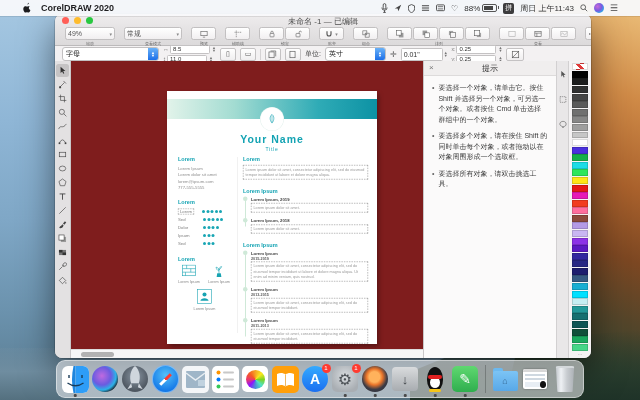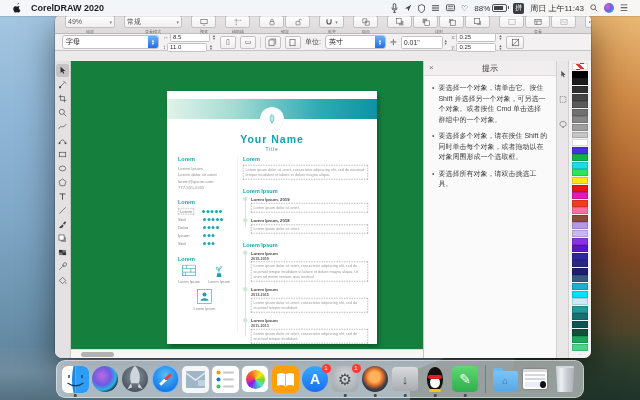--- a/index.html
+++ b/index.html
@@ -6,21 +6,21 @@
   body{width:640px;height:400px;position:relative;overflow:hidden;font-family:"Liberation Sans",sans-serif;background:#7da6c6}
   
   .wallpaper{position:absolute;inset:0;background:linear-gradient(180deg,#a6c8e2 0%,#8fb6d6 30%,#7fa7c6 55%,#6b92ad 78%,#57798e 100%)}
   .mountain{position:absolute;right:0;top:0;width:150px;height:400px;
     background:linear-gradient(200deg,#e8b873 4%,#cf8a47 22%,#a9612c 42%,#7c4722 58%,#54452a 72%,#2e4632 88%,#23392b 100%);
     clip-path:polygon(30% 0,100% 0,100% 100%,10% 100%,34% 62%,18% 34%)}
   .foothill{position:absolute;right:0;bottom:0;width:230px;height:70px;
     background:linear-gradient(180deg,rgba(46,70,50,.0),rgba(38,58,44,.85) 60%,#1f3328);clip-path:polygon(0 60%,30% 20%,100% 0,100% 100%,0 100%)}
   .water{position:absolute;left:0;right:150px;bottom:0;height:52px;background:linear-gradient(180deg,rgba(120,147,164,.2),#6f8da0 45%,#54707f)}
   
-  .menubar{position:absolute;top:0;left:0;right:0;height:16px;background:rgba(248,249,251,.95);display:flex;align-items:center;padding:0 12px;font-size:9px;color:#1d1d1f;z-index:60;box-shadow:0 0.5px 0 rgba(0,0,0,.18)}
+  .menubar{position:absolute;top:0;left:0;right:0;height:16px;background:rgba(248,249,251,.95);display:flex;align-items:center;padding:0 22px;font-size:9px;color:#1d1d1f;z-index:60;box-shadow:0 0.5px 0 rgba(0,0,0,.18)}
   .apple{width:10px;height:11px;display:flex;align-items:center;margin-right:4px}
   .appname{font-weight:bold;margin:0 5px;white-space:nowrap}
   .menu-item{padding:0 5px;white-space:nowrap}
   .mstatus{margin-left:auto;display:flex;align-items:center;gap:6px;font-size:8px;color:#333}
   .micon{display:flex;align-items:center}
   .battery{display:flex;align-items:center;gap:2px}
   .battbody{width:13px;height:6px;border:1px solid #555;border-radius:2px;position:relative}
   .battbody::after{content:"";position:absolute;left:1px;top:1px;bottom:1px;width:9px;background:#444}
   .battbody::before{content:"";position:absolute;right:-3px;top:1px;width:1.5px;height:2.5px;background:#555}
   .ime{width:11px;height:11px;background:#3c3c3e;color:#fff;font-size:7px;display:flex;align-items:center;justify-content:center;border-radius:2px}
@@ -49,21 +49,21 @@
   .stepper{display:flex;flex-direction:column;font-size:4px;line-height:3.5px;color:#777;margin-left:1px}
   .pb-ic{font-size:8px;color:#666}
   .pb-btn{width:14px;height:11px;background:linear-gradient(#fff,#f0eeef);border:0.5px solid #c4c2c3;border-radius:2px;display:flex;align-items:center;justify-content:center;font-size:7px;color:#555}
   .pb-sep{width:1px;height:11px;background:#d4d2d3}
   
   .main{position:absolute;top:47px;bottom:0;left:0;right:0;display:flex}
   .toolbox{width:15px;background:#e3e1e2;border-right:1px solid #c9c7c8;display:flex;flex-direction:column;align-items:center;padding-top:3px;gap:1px}
   .tool{width:13px;height:13px;border-radius:2.5px;display:flex;align-items:center;justify-content:center}
   .tool svg{width:9px;height:9px}
   .tool.selected{background:#c5c3c4}
-  .canvas{flex:1;background:#15803d;position:relative;overflow:hidden}
+  .canvas{flex:1;background:#7f1d1d;position:relative;overflow:hidden}
   .hscroll{position:absolute;left:0;right:0;bottom:0;height:8px;background:#f6f6f6;border-top:1px solid #dcdcdc}
   .hthumb{position:absolute;left:10px;top:1.5px;width:33px;height:5px;border-radius:3px;background:#b2b2b2}
   
   .docker{width:132px;background:#fbfafa;border-left:1px solid #c9c7c8;display:flex;flex-direction:column}
   .docker-h{height:14px;background:#f0eeee;border-bottom:1px solid #dddbdb;position:relative;display:flex;align-items:center;justify-content:center;font-size:8px;color:#333;flex:0 0 auto}
   .docker-x{position:absolute;left:5px;top:2px;font-size:8px;color:#777}
   .docker-body{padding:7px 8px;color:#303030}
   .hints-heading{font-size:9.5px;font-weight:bold;margin-bottom:6px}
   .tool-line{display:flex;align-items:center;gap:4px;font-size:7.5px;margin-bottom:7px;color:#222}
   .tool-line svg{width:8px;height:9px}
@@ -174,20 +174,26 @@
           <circle cx="4" cy="4" r="3" fill="none" stroke="#444"></circle>
           <path d="M6.3 6.3 L9 9" stroke="#444"></path>
         </svg>
       </span>
     <span class="siri"></span>
     <span class="micon" style="color:#444;font-size:9px">☰</span>
   </div>
 </div>
 
 <div class="window">
+  <div class="titlebar">
+    <span class="tlight tl-red"></span>
+    <span class="tlight tl-yellow"></span>
+    <span class="tlight tl-green"></span>
+    <span class="wtitle">未命名 -1 — 已编辑</span>
+  </div>
 
   <div class="toolbar">
     <div class="tb-group">
       <div class="tb-row">
           <div class="tb-btn tb-pop">
             <span>49%</span>
             <span class="tb-caret">▾</span>
           </div>
         </div>
       <span class="tb-label">缩放</span>

